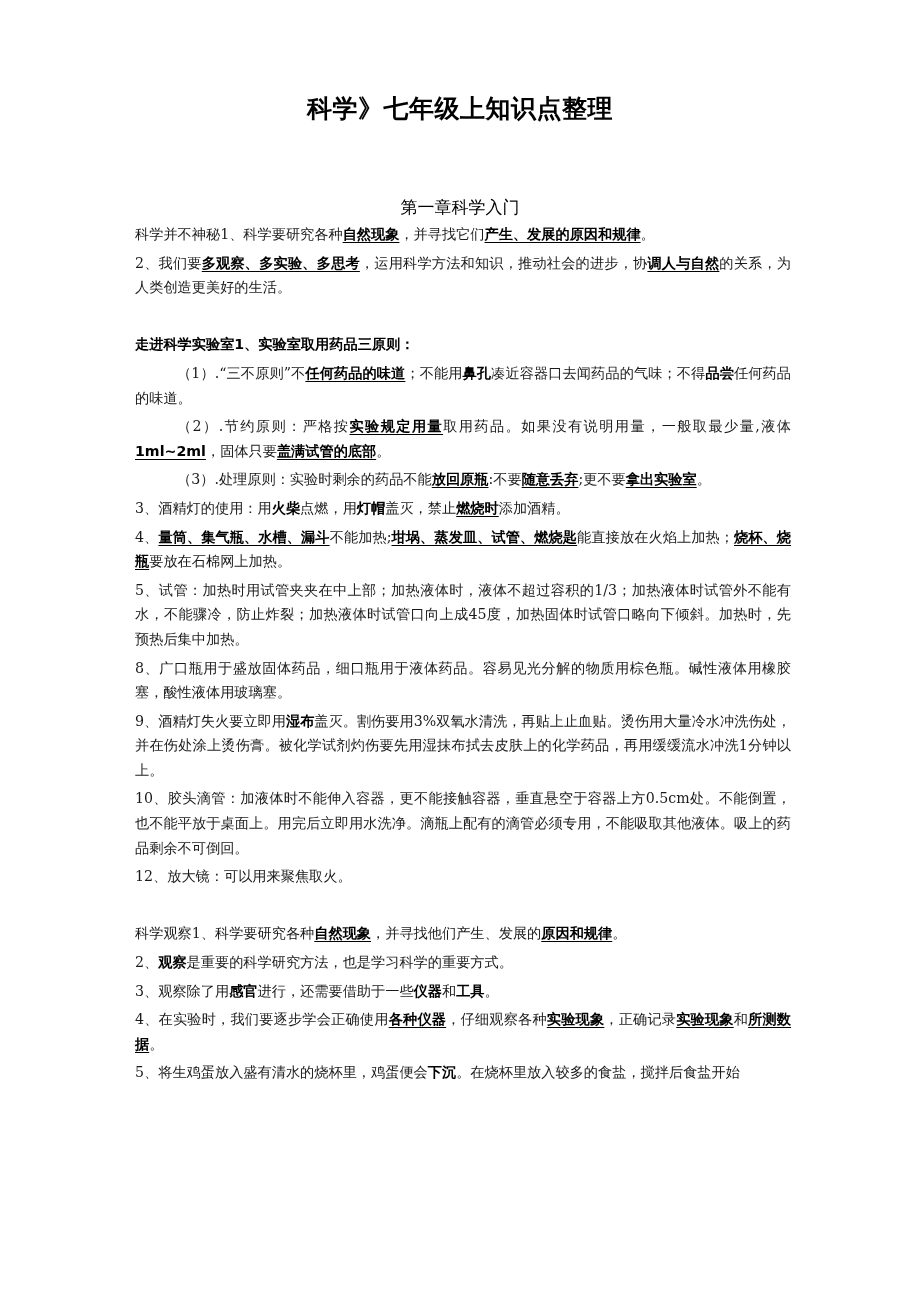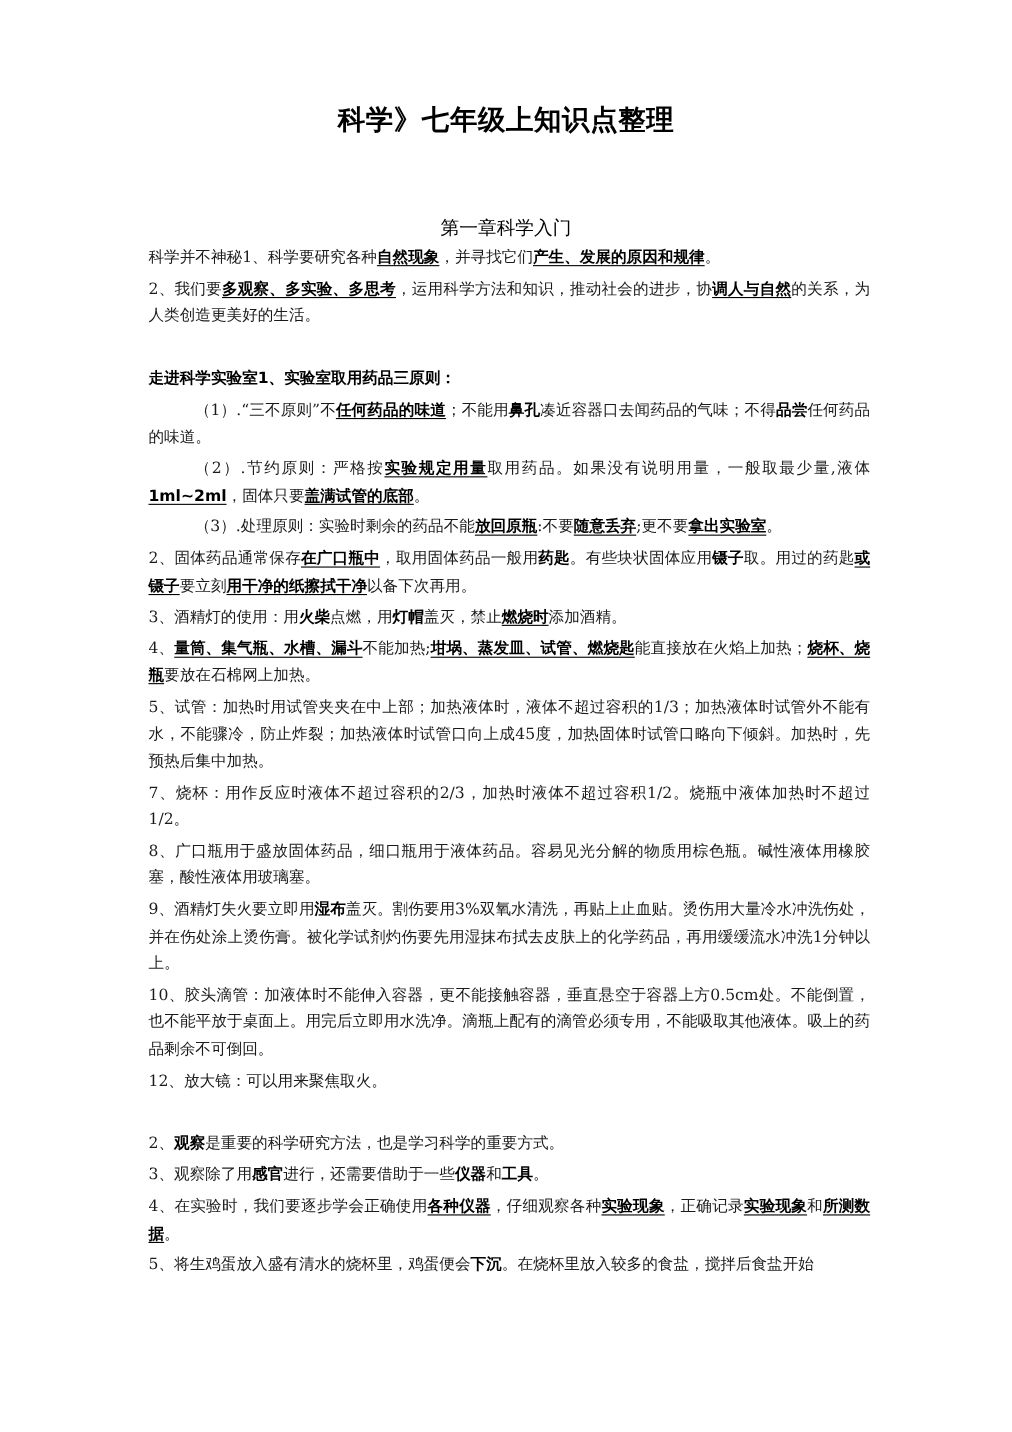--- a/index.html
+++ b/index.html
@@ -26,28 +26,27 @@
   <div class="title">科学》七年级上知识点整理</div>
   <div class="chapter">第一章科学入门</div>
   <div class="body" id="doc-body">
       <p class="p"><span>科学并不神秘1、科学要研究各种</span><span class="b u">自然现象</span><span>，并寻找它们</span><span class="b u">产生、发展的原因和规律</span><span>。</span></p>
       <p class="p"><span>2、我们要</span><span class="b u">多观察、多实验、多思考</span><span>，运用科学方法和知识，推动社会的进步，协</span><span class="b u">调人与自然</span><span>的关系，为人类创造更美好的生活。</span></p>
       <div class="gap"></div>
       <p class="p"><span class="b">走进科学实验室1、实验室取用药品三原则：</span></p>
       <p class="p indent"><span>（1）.“三不原则”不</span><span class="b u">任何药品的味道</span><span>；不能用</span><span class="b">鼻孔</span><span>凑近容器口去闻药品的气味；不得</span><span class="b">品尝</span><span>任何药品的味道。</span></p>
       <p class="p indent"><span>（2）.节约原则：严格按</span><span class="b u">实验规定用量</span><span>取用药品。如果没有说明用量，一般取最少量,液体</span><span class="b u">1ml~2ml</span><span>，固体只要</span><span class="b u">盖满试管的底部</span><span>。</span></p>
       <p class="p indent"><span>（3）.处理原则：实验时剩余的药品不能</span><span class="b u">放回原瓶</span><span>:不要</span><span class="b u">随意丢弃</span><span>;更不要</span><span class="b u">拿出实验室</span><span>。</span></p>
-      <p class="p"><span>2、固体药品通常保存</span><span class="b u">在广口瓶中</span><span>，取用固体药品一般用</span><span class="b">药匙</span><span>。有些块状固体应用</span><span class="b">镊子</span><span>取。用过的药匙</span><span class="b u">或镊子</span><span>要立刻</span><span class="b u">用干净的纸擦拭干净</span><span>以备下次再用。</span></p>
       <p class="p"><span>3、酒精灯的使用：用</span><span class="b">火柴</span><span>点燃，用</span><span class="b">灯帽</span><span>盖灭，禁止</span><span class="b u">燃烧时</span><span>添加酒精。</span></p>
       <p class="p"><span>4、</span><span class="b u">量筒、集气瓶、水槽、漏斗</span><span>不能加热;</span><span class="b u">坩埚、蒸发皿、试管、燃烧匙</span><span>能直接放在火焰上加热；</span><span class="b u">烧杯、烧瓶</span><span>要放在石棉网上加热。</span></p>
       <p class="p"><span>5、试管：加热时用试管夹夹在中上部；加热液体时，液体不超过容积的1/3；加热液体时试管外不能有水，不能骤冷，防止炸裂；加热液体时试管口向上成45度，加热固体时试管口略向下倾斜。加热时，先预热后集中加热。</span></p>
-      <p class="p"><span>7、烧杯：用作反应时液体不超过容积的2/3，加热时液体不超过容积1/2。烧瓶中液体加热时不超过1/2。</span></p>
       <p class="p"><span>8、广口瓶用于盛放固体药品，细口瓶用于液体药品。容易见光分解的物质用棕色瓶。碱性液体用橡胶塞，酸性液体用玻璃塞。</span></p>
       <p class="p"><span>9、酒精灯失火要立即用</span><span class="b">湿布</span><span>盖灭。割伤要用3%双氧水清洗，再贴上止血贴。烫伤用大量冷水冲洗伤处，并在伤处涂上烫伤膏。被化学试剂灼伤要先用湿抹布拭去皮肤上的化学药品，再用缓缓流水冲洗1分钟以上。</span></p>
       <p class="p"><span>10、胶头滴管：加液体时不能伸入容器，更不能接触容器，垂直悬空于容器上方0.5cm处。不能倒置，也不能平放于桌面上。用完后立即用水洗净。滴瓶上配有的滴管必须专用，不能吸取其他液体。吸上的药品剩余不可倒回。</span></p>
       <p class="p"><span>12、放大镜：可以用来聚焦取火。</span></p>
       <div class="gap"></div>
+      <p class="p"><span>科学观察1、科学要研究各种</span><span class="b u">自然现象</span><span>，并寻找他们产生、发展的</span><span class="b u">原因和规律</span><span>。</span></p>
       <p class="p"><span>2、</span><span class="b">观察</span><span>是重要的科学研究方法，也是学习科学的重要方式。</span></p>
       <p class="p"><span>3、观察除了用</span><span class="b">感官</span><span>进行，还需要借助于一些</span><span class="b">仪器</span><span>和</span><span class="b">工具</span><span>。</span></p>
       <p class="p"><span>4、在实验时，我们要逐步学会正确使用</span><span class="b u">各种仪器</span><span>，仔细观察各种</span><span class="b u">实验现象</span><span>，正确记录</span><span class="b u">实验现象</span><span>和</span><span class="b u">所测数据</span><span>。</span></p>
       <p class="p"><span>5、将生鸡蛋放入盛有清水的烧杯里，鸡蛋便会</span><span class="b">下沉</span><span>。在烧杯里放入较多的食盐，搅拌后食盐开始</span></p>
     </div>
 </div>
 
 </body></html>

